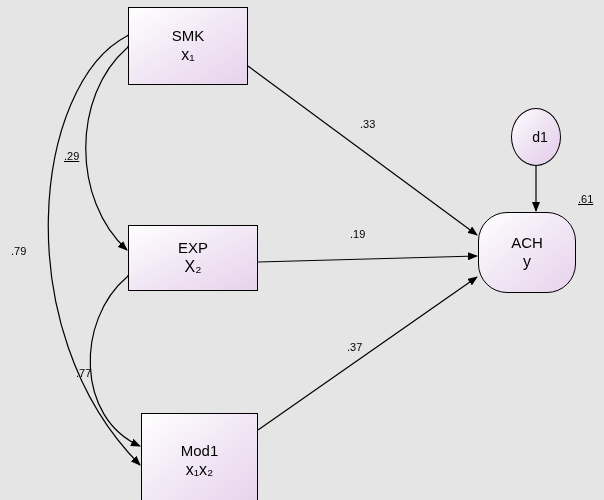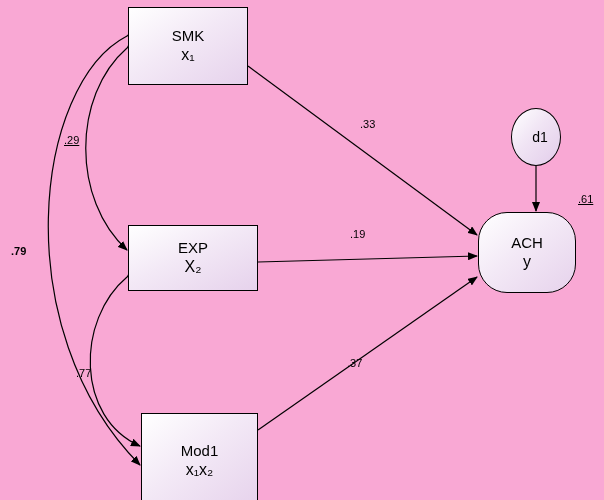--- a/index.html
+++ b/index.html
@@ -7,21 +7,21 @@
     padding: 0;
     background: #ffffff;
   }
   body {
     font-family: "Liberation Sans", sans-serif;
   }
   #canvas {
     position: relative;
     width: 604px;
     height: 500px;
-    background: #f9a8d4;
+    background: #e5e5e5;
     overflow: hidden;
   }
   svg.layer {
     position: absolute;
     left: 0;
     top: 0;
     width: 604px;
     height: 500px;
   }
   .node-box {
@@ -114,23 +114,23 @@
   </div>
 
   <div class="ellipse" style="left:511px; top:108px; width:50px; height:58px;">
     <div class="node-label">d1</div>
   </div>
 
   <div class="edge-label" style="left:360px; top:118px;">.33</div>
 
   <div class="edge-label" style="left:350px; top:228px;">.19</div>
 
-  <div class="edge-label" style="left:347px; top:357px;">.37</div>
+  <div class="edge-label" style="left:347px; top:341px;">.37</div>
 
-  <div class="edge-label" style="left:64px; top:134px;text-decoration:underline;">.29</div>
+  <div class="edge-label" style="left:64px; top:150px;text-decoration:underline;">.29</div>
 
   <div class="edge-label" style="left:76px; top:367px;">.77</div>
 
-  <div class="edge-label" style="left:11px; top:245px;font-weight:bold;">.79</div>
+  <div class="edge-label" style="left:11px; top:245px;">.79</div>
 
   <div class="edge-label" style="left:578px; top:193px;text-decoration:underline;">.61</div>
 
 </div>
 
 </body></html>

